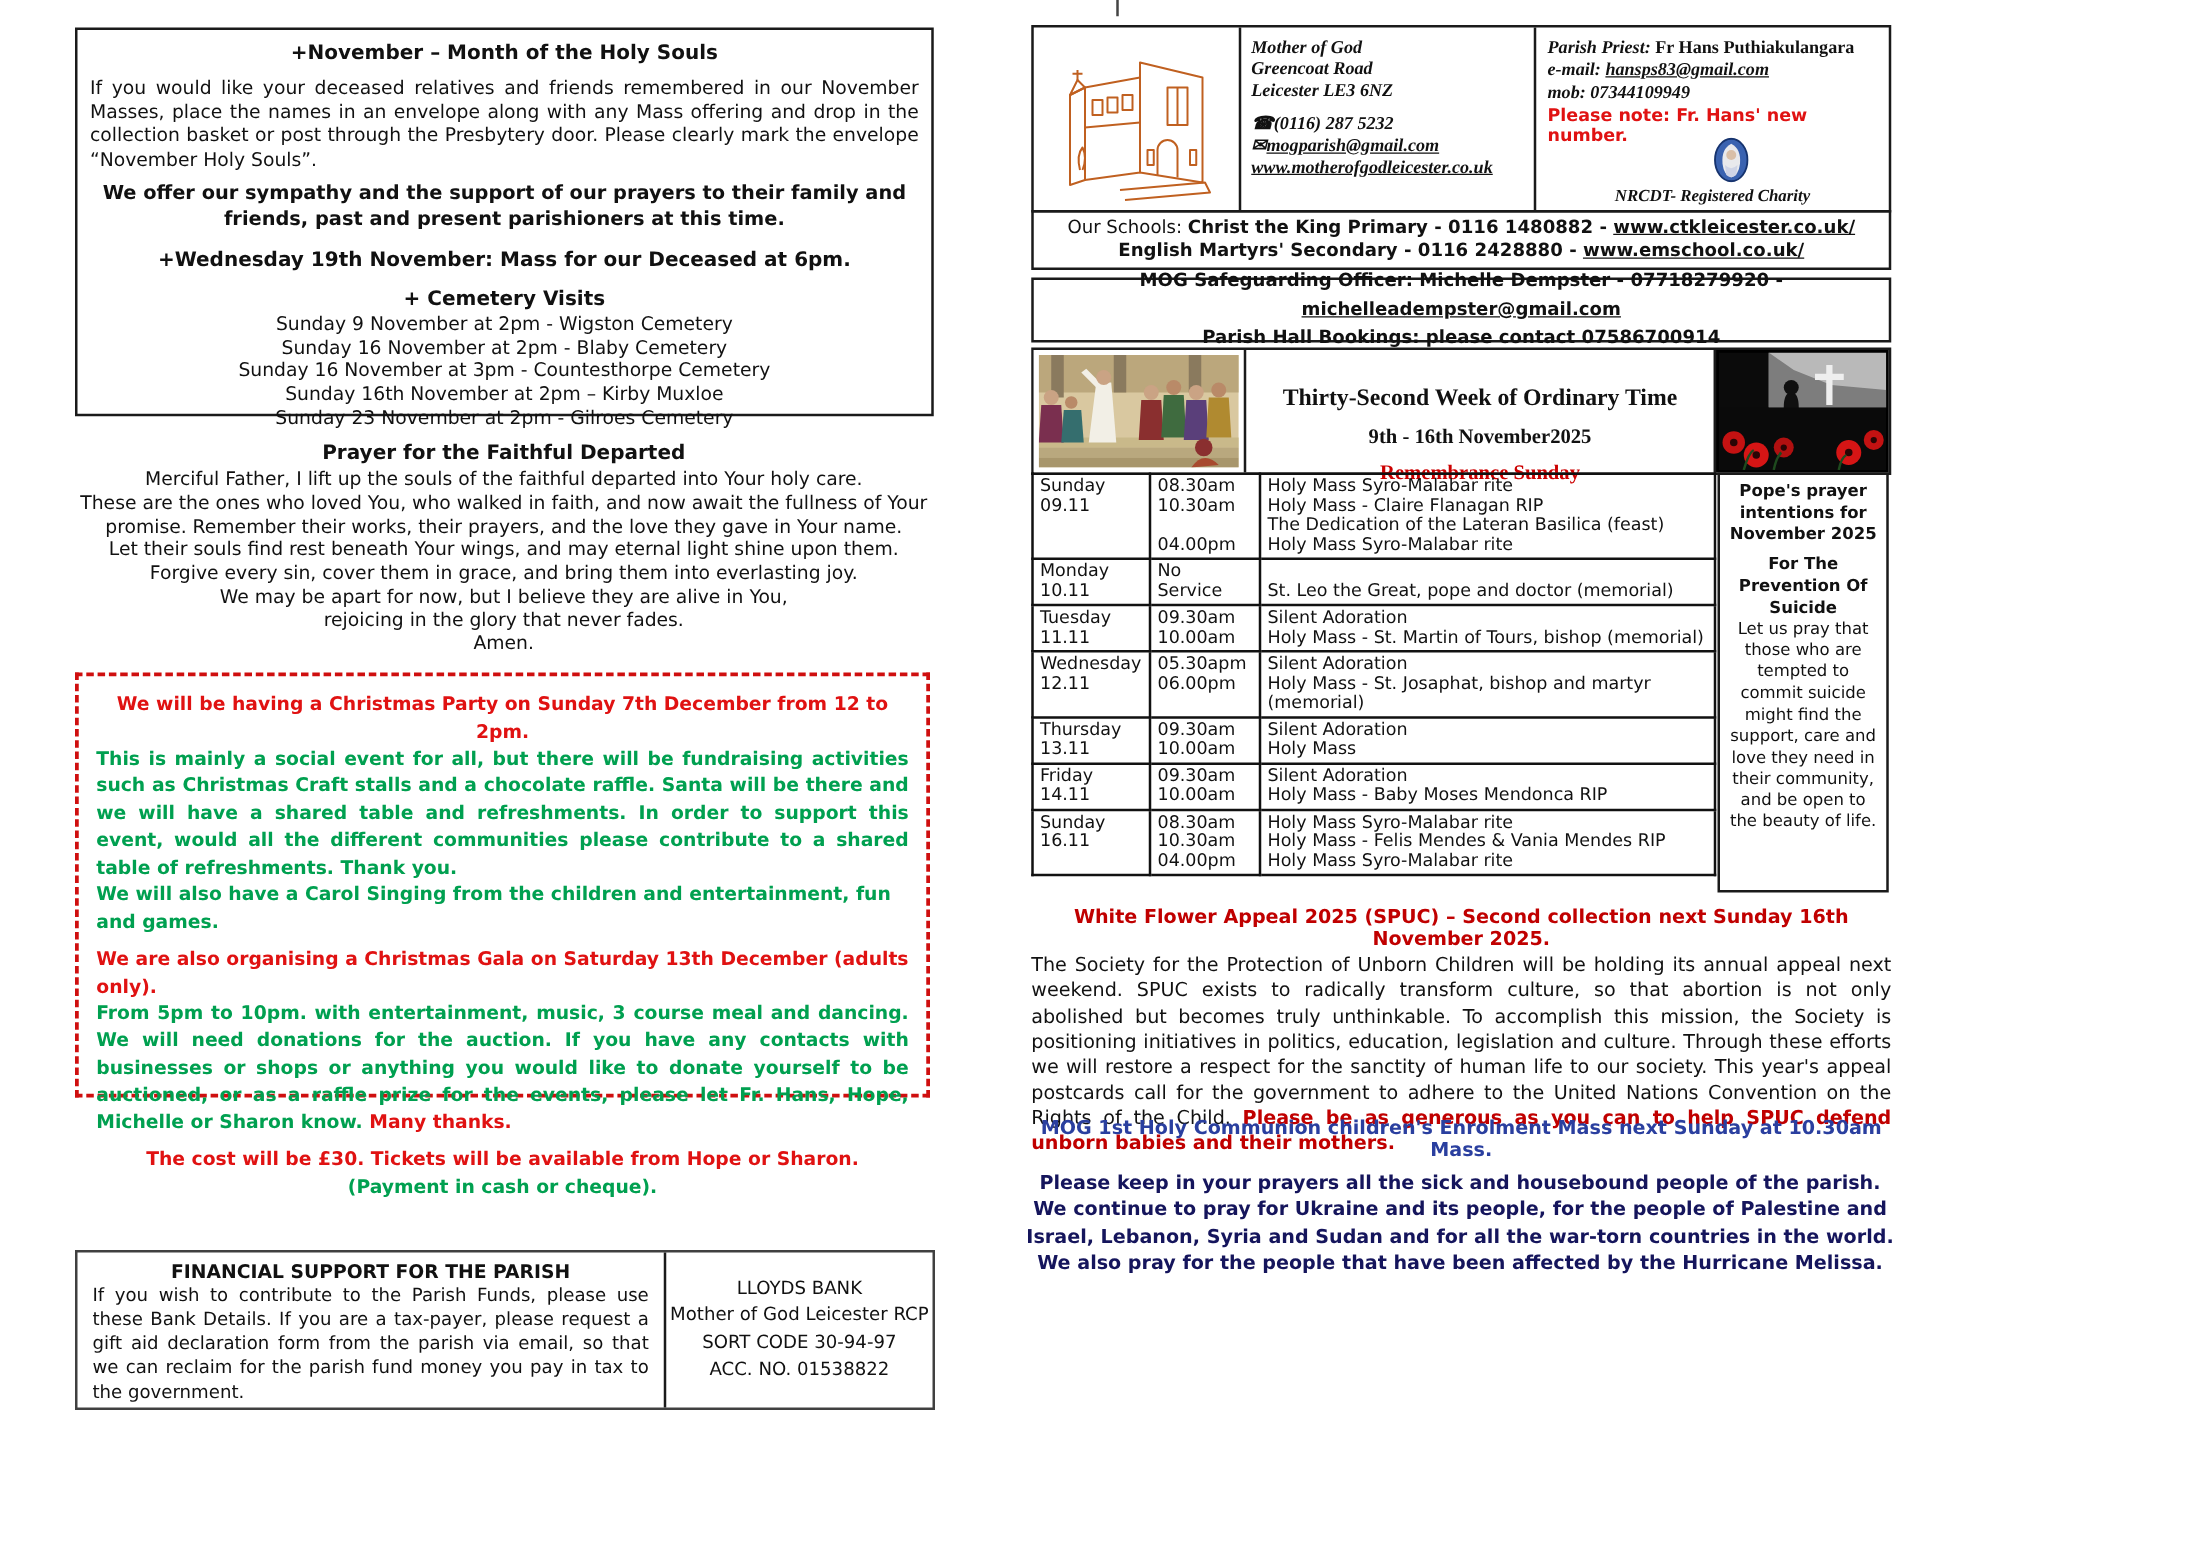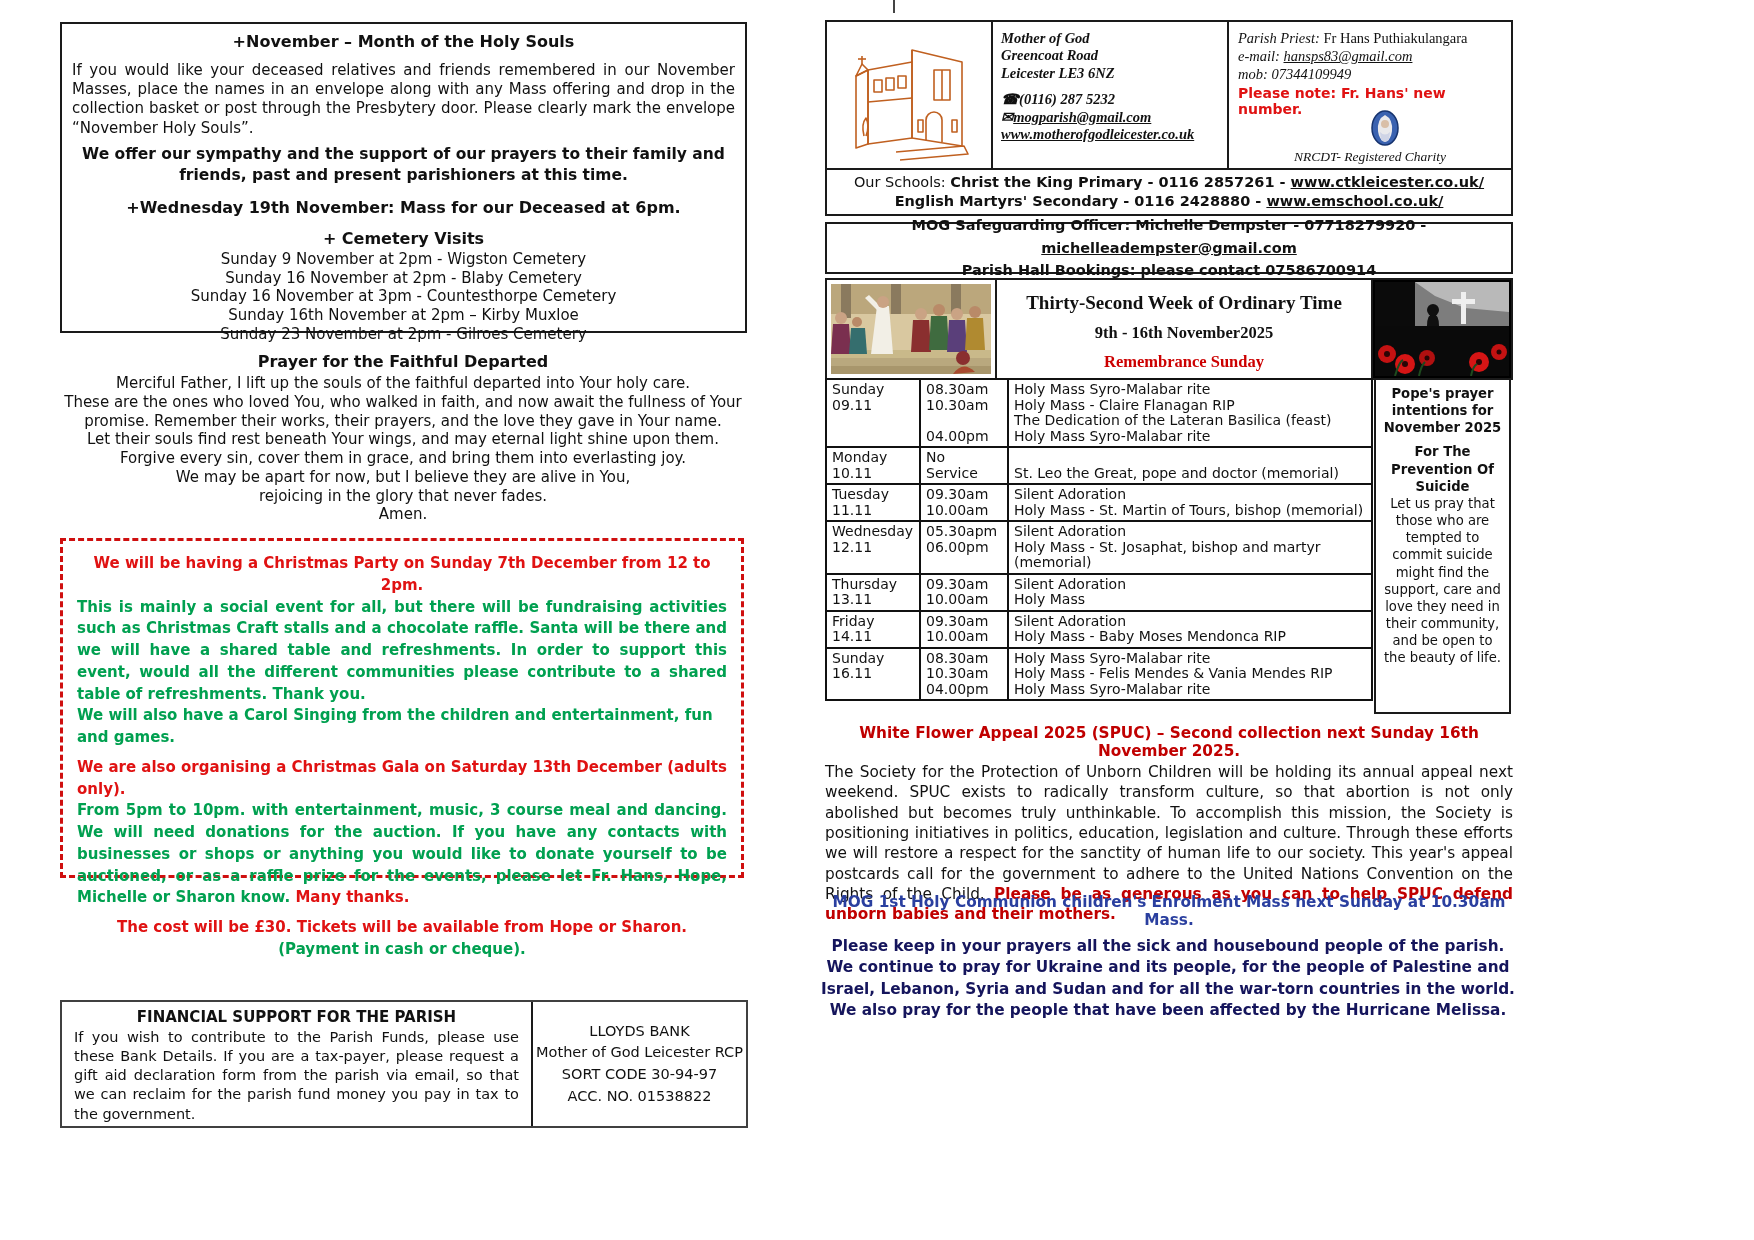--- a/index.html
+++ b/index.html
@@ -34,29 +34,29 @@
   #fin-left .title{font-size:15px;text-align:center;margin-bottom:2px;}
   #fin-left .body{line-height:1.32;}
   #fin-right{flex:1;display:flex;align-items:center;justify-content:center;font-size:14.5px;line-height:1.5;text-align:center;}
   
   #hdr{left:825px;top:20px;width:684px;height:146px;border:2px solid #1a1a1a;display:flex;}
   #hdr-church{width:164px;border-right:2px solid #1a1a1a;display:flex;align-items:center;justify-content:center;}
   #hdr-mid{width:218px;border-right:2px solid #1a1a1a;padding:8px 8px;font-size:14.5px;}
   #hdr-mid .ln{font-family:"Liberation Serif",serif;font-weight:bold;font-style:italic;line-height:1.2;}
   #hdr-mid .contact{margin-top:9px;}
   #hdr-right{flex:1;padding:7px 9px;font-size:14.5px;position:relative;}
-  #hdr-right .srf{font-family:"Liberation Serif",serif;font-weight:normal;line-height:1.25;}
+  #hdr-right .srf{font-family:"Liberation Serif",serif;font-weight:bold;line-height:1.25;}
   #hdr-right .note{font-size:14px;margin-top:2px;}
   #hdr-right .charity{position:absolute;bottom:2px;left:0;right:0;text-align:center;font-size:13.5px;}
   #mary{position:absolute;left:142px;top:88px;}
   #schools{left:825px;top:168px;width:684px;height:44px;border:2px solid #1a1a1a;display:flex;flex-direction:column;justify-content:center;font-size:14.5px;line-height:1.3;}
   #safeg{left:825px;top:222px;width:684px;height:48px;border:2px solid #1a1a1a;display:flex;flex-direction:column;justify-content:center;font-size:14.5px;line-height:1.55;}
   #week{left:825px;top:278px;width:684px;height:98px;border:2px solid #1a1a1a;display:flex;}
   #week-img{width:168px;border-right:2px solid #1a1a1a;display:flex;align-items:center;justify-content:center;background:#fff;}
-  #week-mid{flex:1;text-align:center;padding-top:12px;}
+  #week-mid{flex:1;text-align:center;padding-top:28px;}
   #week-mid .t1{font-family:"Liberation Serif",serif;font-weight:bold;font-size:19px;}
   #week-mid .t2{font-family:"Liberation Serif",serif;font-weight:bold;font-size:16.5px;margin-top:9px;}
   #week-mid .t3{font-family:"Liberation Serif",serif;font-weight:bold;font-size:16.5px;margin-top:9px;color:#cc0000;}
   #week-poppy{width:138px;border-left:2px solid #1a1a1a;display:flex;align-items:center;justify-content:center;background:#000;}
   #mass{left:825px;top:378px;border-collapse:collapse;}
   #mass td{border:2px solid #111;vertical-align:top;font-size:14px;line-height:15.5px;padding:2px 5px;}
   #mass td.c-day{width:82px;}
   #mass td.c-time{width:76px;}
   #mass td.c-desc{width:352px;}
   #pope{left:1374px;top:378px;width:123px;height:322px;border:2px solid #1a1a1a;padding:5px 5px;text-align:center;font-size:13.2px;}
@@ -171,21 +171,21 @@
           <path d="M14,5 q8,4 7,16 q-1,9 -7,11 q-6,-2 -7,-11 q-1,-12 7,-16z" fill="#e9e9ec"></path>
           <circle cx="14" cy="14" r="4" fill="#d9bfa8"></circle>
           <path d="M9,22 q5,5 10,0 l-1,8 q-4,3 -8,0z" fill="#cfd4e6"></path>
         </svg>
       </div>
       <div class="charity srf" style="font-style:italic">NRCDT- Registered Charity</div>
     </div>
   </div>
 
   <div id="schools" class="abs ctr">
-    <div><span>Our Schools: </span><span class="b">Christ the King Primary - 0116 2857261 - </span><span class="b u">www.ctkleicester.co.uk/</span></div>
+    <div><span>Our Schools: </span><span class="b">Christ the King Primary - 0116 1480882 - </span><span class="b u">www.ctkleicester.co.uk/</span></div>
     <div><span class="b">English Martyrs' Secondary - 0116 2428880 - </span><span class="b u">www.emschool.co.uk/</span></div>
   </div>
 
   <div id="safeg" class="abs ctr">
     <div><span class="b">MOG Safeguarding Officer: Michelle Dempster - 07718279920 -  </span><span class="b u">michelleadempster@gmail.com</span></div>
     <div class="b">Parish Hall Bookings: please contact 07586700914</div>
   </div>
 
   <div id="week" class="abs">
     <div id="week-img">

